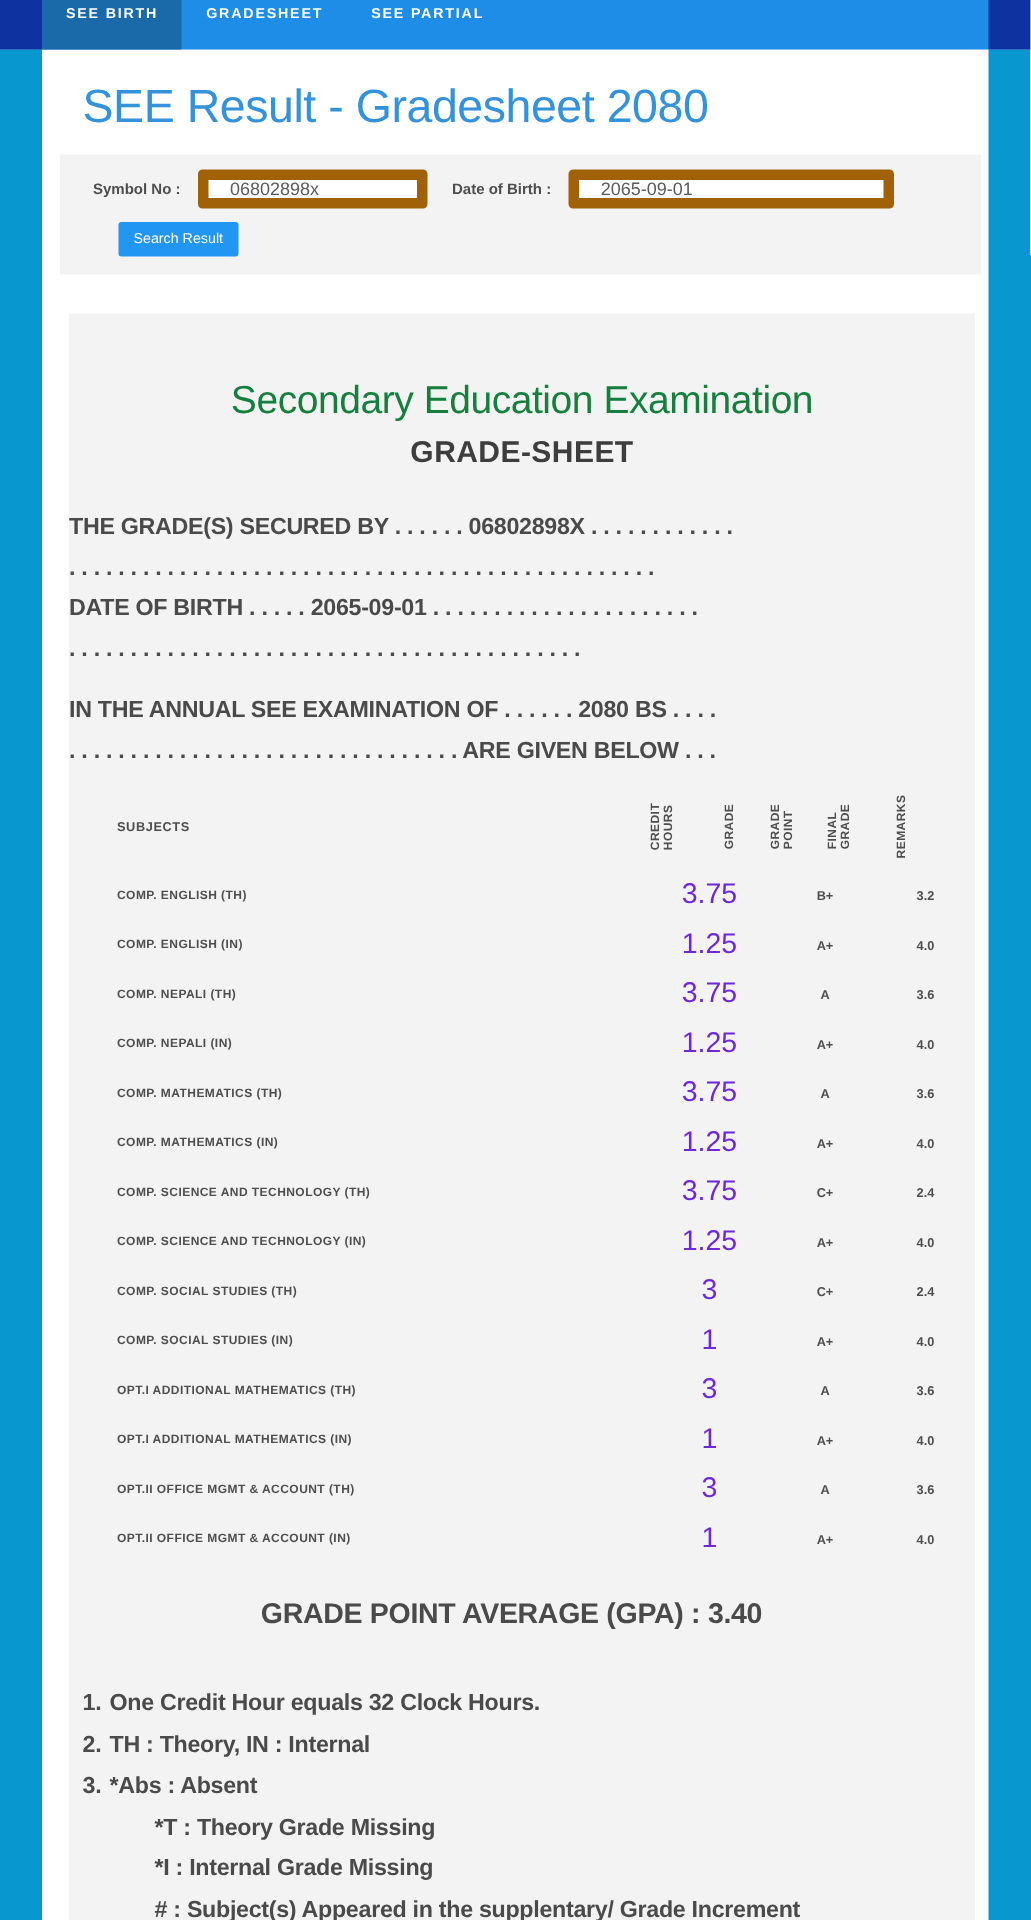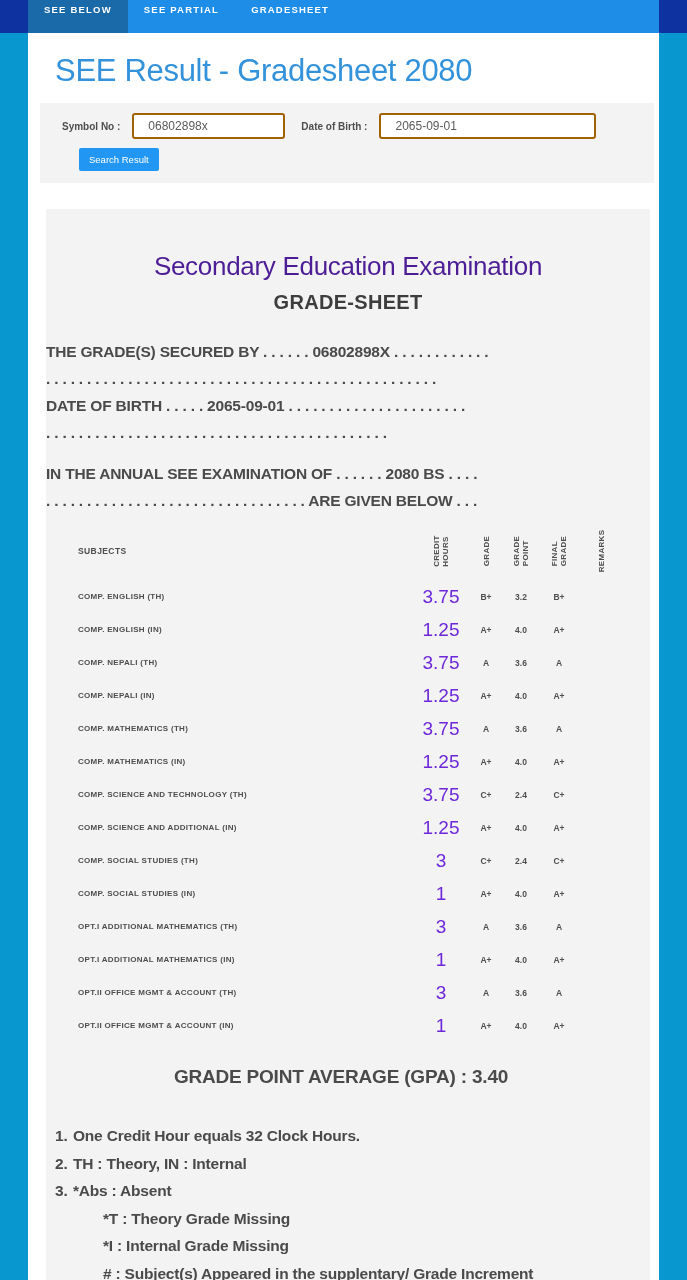--- a/index.html
+++ b/index.html
@@ -25,53 +25,53 @@
   .page { position:absolute; top:33px; left:28px; right:28px; bottom:0; background:#ffffff;
           overflow:hidden; }
 
   .page-title { margin:20px 0 0 27px; font-size:31px; font-weight:500; color:#3392da;
                 letter-spacing:-0.3px; }
 
   
   .search-card { margin:14px 0 0 12px; width:614px; background:#f3f3f3; padding:10px 0 12px 22px; }
   .form-row { display:flex; align-items:center; }
   .form-label { font-size:10px; font-weight:bold; color:#4e4e4e; }
-  .form-input { margin-left:12px; height:26px; background:#ffffff; border:2px solid #a16207;
+  .form-input { margin-left:12px; height:26px; background:#ffffff; border:7px solid #a16207;
                 border-radius:3px; font-size:12px; color:#5a5a5a; padding:0 0 0 14px;
                 font-family:"Liberation Sans", sans-serif; outline:none; }
   .input-symbol { width:153px; margin-right:16px; }
   .input-dob { width:217px; }
   .search-btn { display:block; margin:9px 0 0 17px; background:#2196f3; color:#ffffff;
                 border:none; border-radius:2px; font-size:9.5px; padding:6px 10px;
                 font-family:"Liberation Sans", sans-serif; cursor:pointer; }
 
   
   .sheet-card { margin:26px 0 0 18px; width:604px; background:#f3f3f3; padding-bottom:60px; }
   .exam-title { padding-top:42px; text-align:center; font-size:26px; font-weight:500;
-                color:#4c1d95; letter-spacing:-0.3px; }
+                color:#15803d; letter-spacing:-0.3px; }
   .sheet-title { margin-top:9px; text-align:center; font-size:20px; font-weight:bold;
                  color:#3d3d3d; letter-spacing:0.3px; }
 
   .stmt { text-align:left; font-size:15.5px; font-weight:bold; color:#4a4a4a;
           line-height:27px; letter-spacing:-0.2px; }
   .stmt-1 { margin-top:24px; } .stmt-2 { } .stmt-3 { margin-top:14px; }
 
   
   .gtable { margin-top:8px; }
   .grow, .ghead { display:grid; grid-template-columns:370px 50px 40px 30px 46px 38px;
                   align-items:center; }
   .ghead { height:58px; }
   .th-subjects { padding-left:32px; font-size:8.5px; font-weight:bold; color:#4e4e4e;
                  letter-spacing:0.4px; }
   .th-rot { position:relative; height:58px; }
   .th-rot span { position:absolute; left:50%; top:50%;
                  transform:translate(-50%,-50%) rotate(-90deg);
                  font-size:8px; font-weight:bold; color:#4e4e4e; line-height:9px;
                  white-space:pre-line; letter-spacing:0.3px; }
-  .grow { height:33px; }
+  .grow { height:33px;gap:32px; }
   .cell-subject { padding-left:32px; font-size:8px; font-weight:bold; color:#4e4e4e;
                   letter-spacing:0.3px; }
   .cell-credit { text-align:center; font-size:19px; font-weight:500; color:#6d28d9; }
   .cell-sm { text-align:center; font-size:8.5px; font-weight:bold; color:#4e4e4e; }
 
   .gpa-line { margin-top:24px; text-align:center; padding-right:14px; font-size:19px;
               font-weight:bold; color:#4a4a4a; letter-spacing:-0.2px; }
 
   
   .notes { margin:34px 0 0 9px; }
@@ -79,23 +79,23 @@
               line-height:27.6px; letter-spacing:-0.2px; }
   .note-num { width:18px; flex:0 0 18px; }
   .note-row.indent { margin-left:30px; }
 </style>
 </head>
 <body>
 
 <div class="navbar">
   <div class="nav-corner"></div>
   <div class="nav-tabs">
-    <div class="nav-tab active">SEE BELOW</div>
+    <div class="nav-tab active">SEE BIRTH</div>
+    <div class="nav-tab">GRADESHEET</div>
     <div class="nav-tab">SEE PARTIAL</div>
-    <div class="nav-tab">GRADESHEET</div>
   </div>
   <div class="nav-corner right"></div>
 </div>
 
 <div class="side-strip left"></div>
 <div class="side-strip right"></div>
 
 <div class="page">
 
   <h1 class="page-title">SEE Result - Gradesheet 2080</h1>
@@ -209,21 +209,21 @@
   <div class="grow">
     <div class="cell-subject">COMP. SCIENCE AND TECHNOLOGY (TH)</div>
     <div class="cell-credit">3.75</div>
     <div class="cell-sm">C+</div>
     <div class="cell-sm">2.4</div>
     <div class="cell-sm">C+</div>
     <div class="cell-sm"></div>
   </div>
 
   <div class="grow">
-    <div class="cell-subject">COMP. SCIENCE AND ADDITIONAL (IN)</div>
+    <div class="cell-subject">COMP. SCIENCE AND TECHNOLOGY (IN)</div>
     <div class="cell-credit">1.25</div>
     <div class="cell-sm">A+</div>
     <div class="cell-sm">4.0</div>
     <div class="cell-sm">A+</div>
     <div class="cell-sm"></div>
   </div>
 
   <div class="grow">
     <div class="cell-subject">COMP. SOCIAL STUDIES (TH)</div>
     <div class="cell-credit">3</div>

